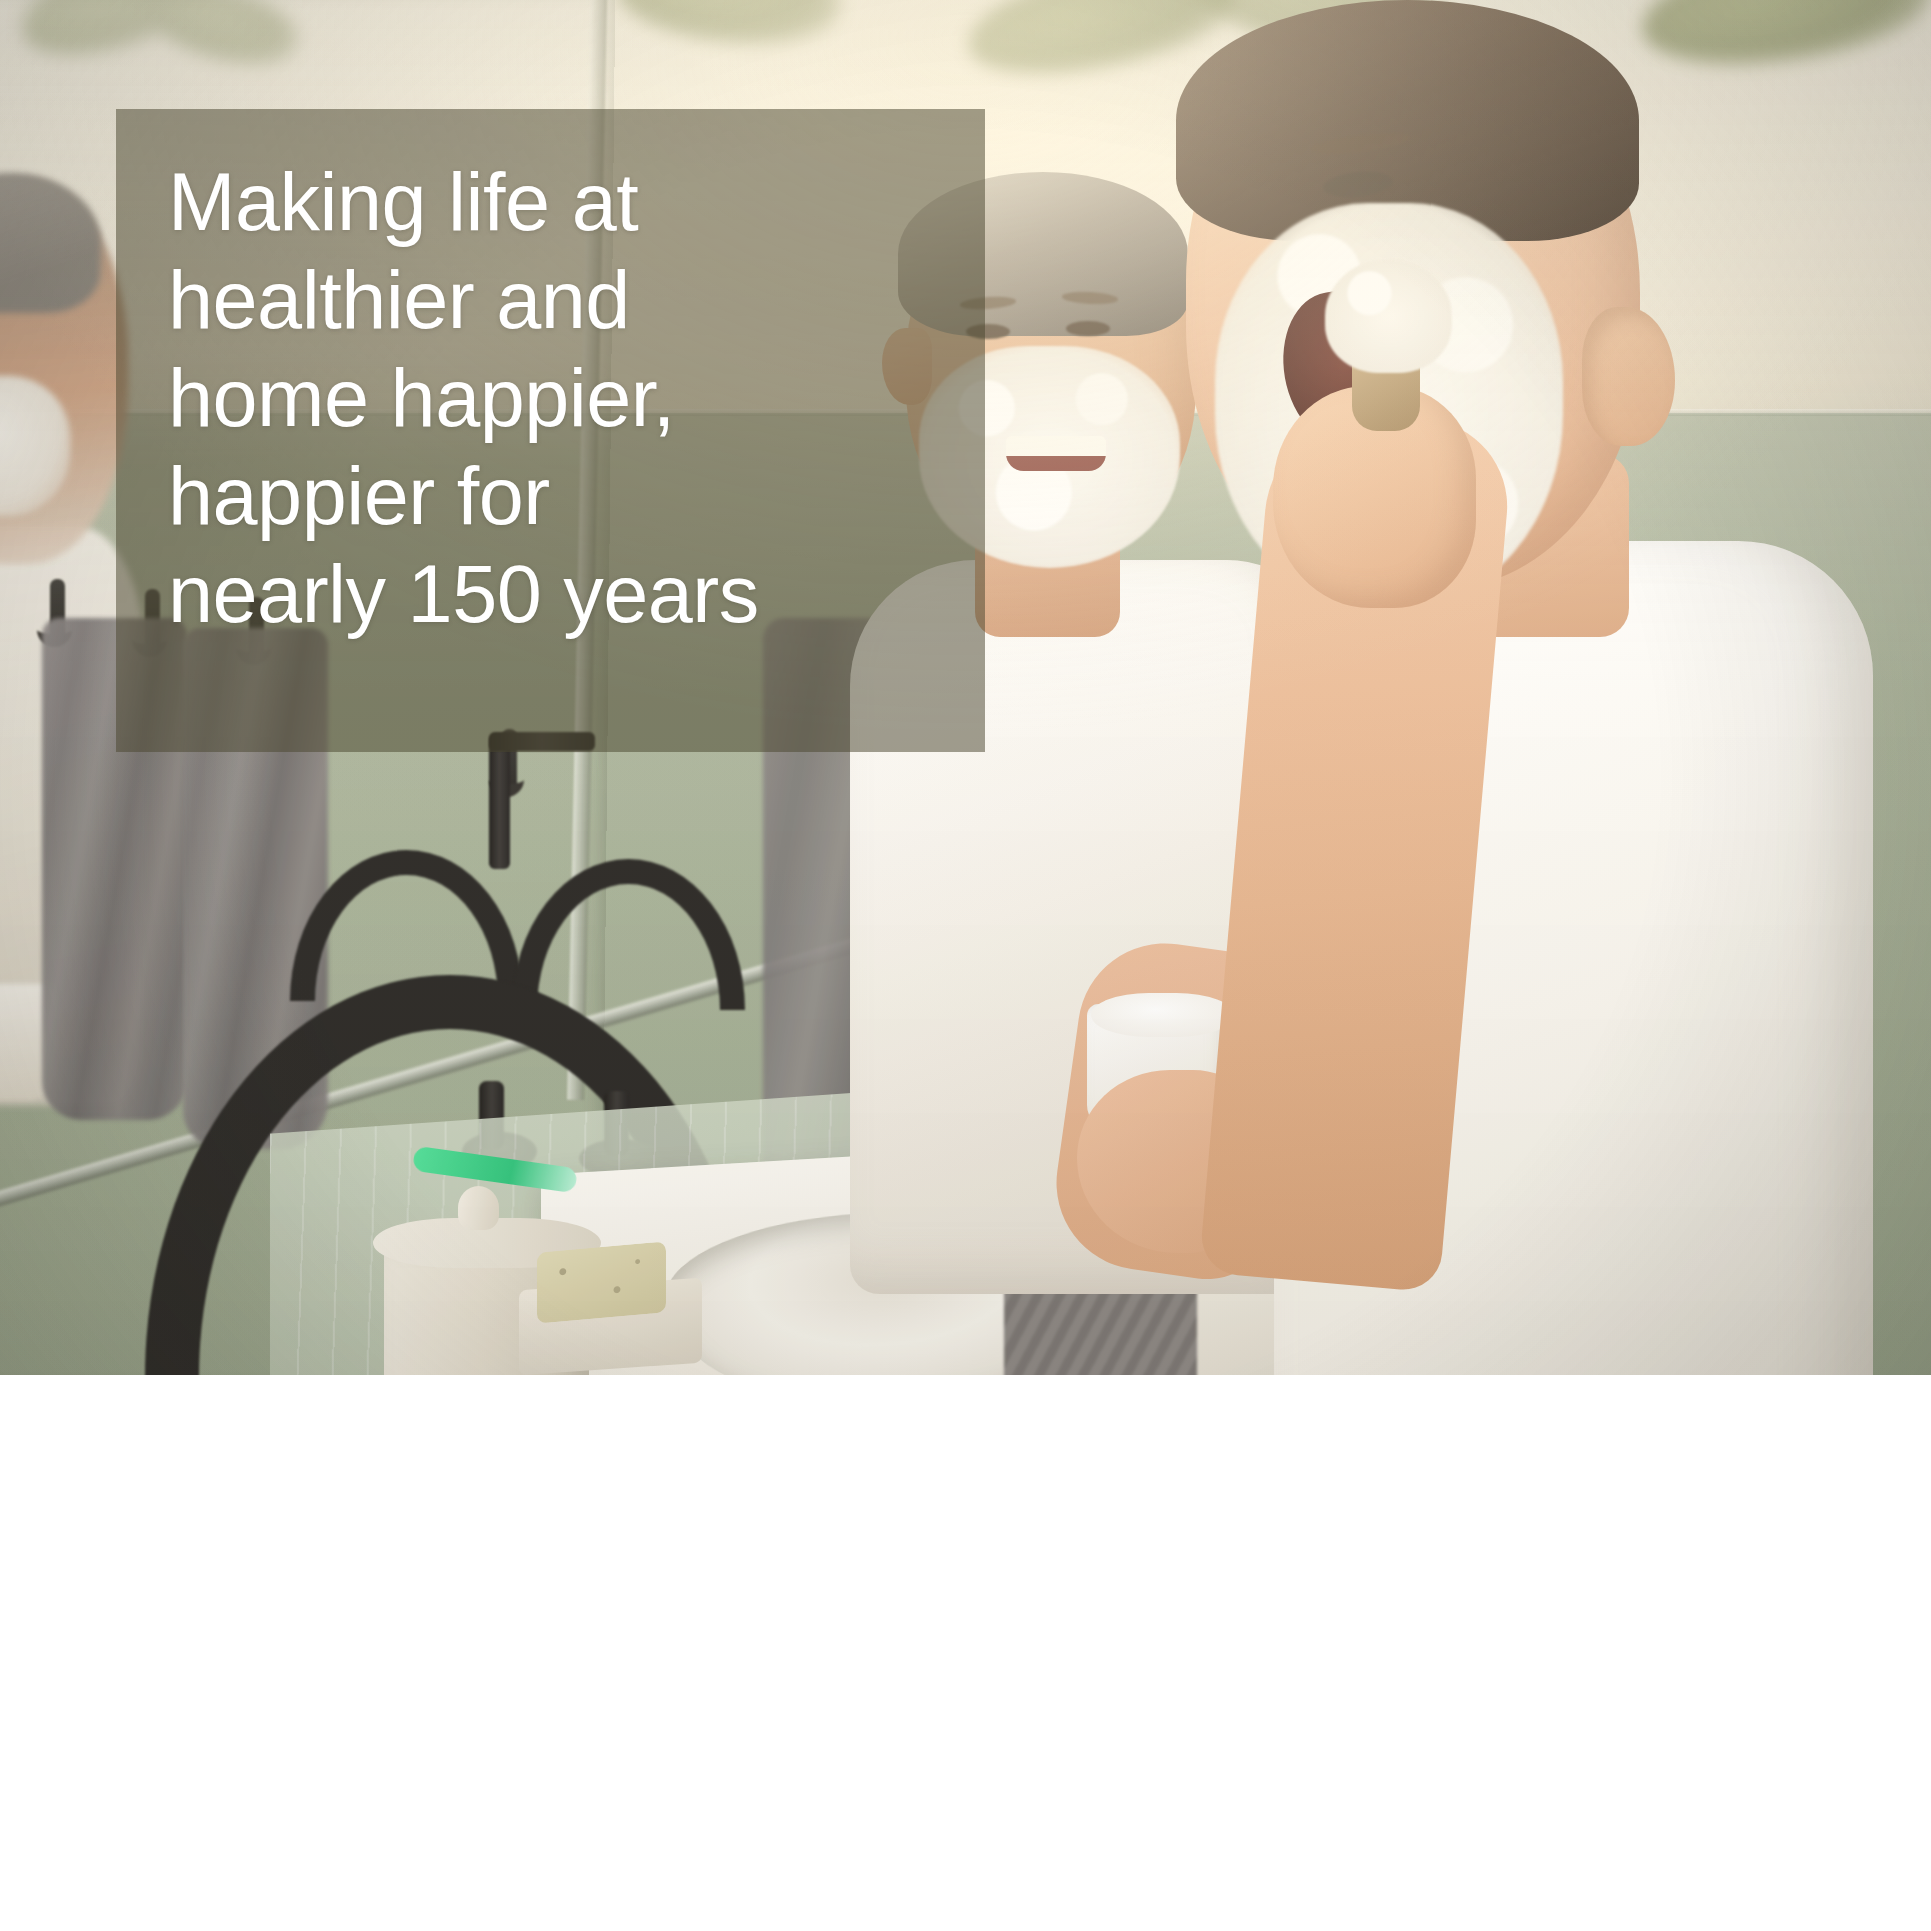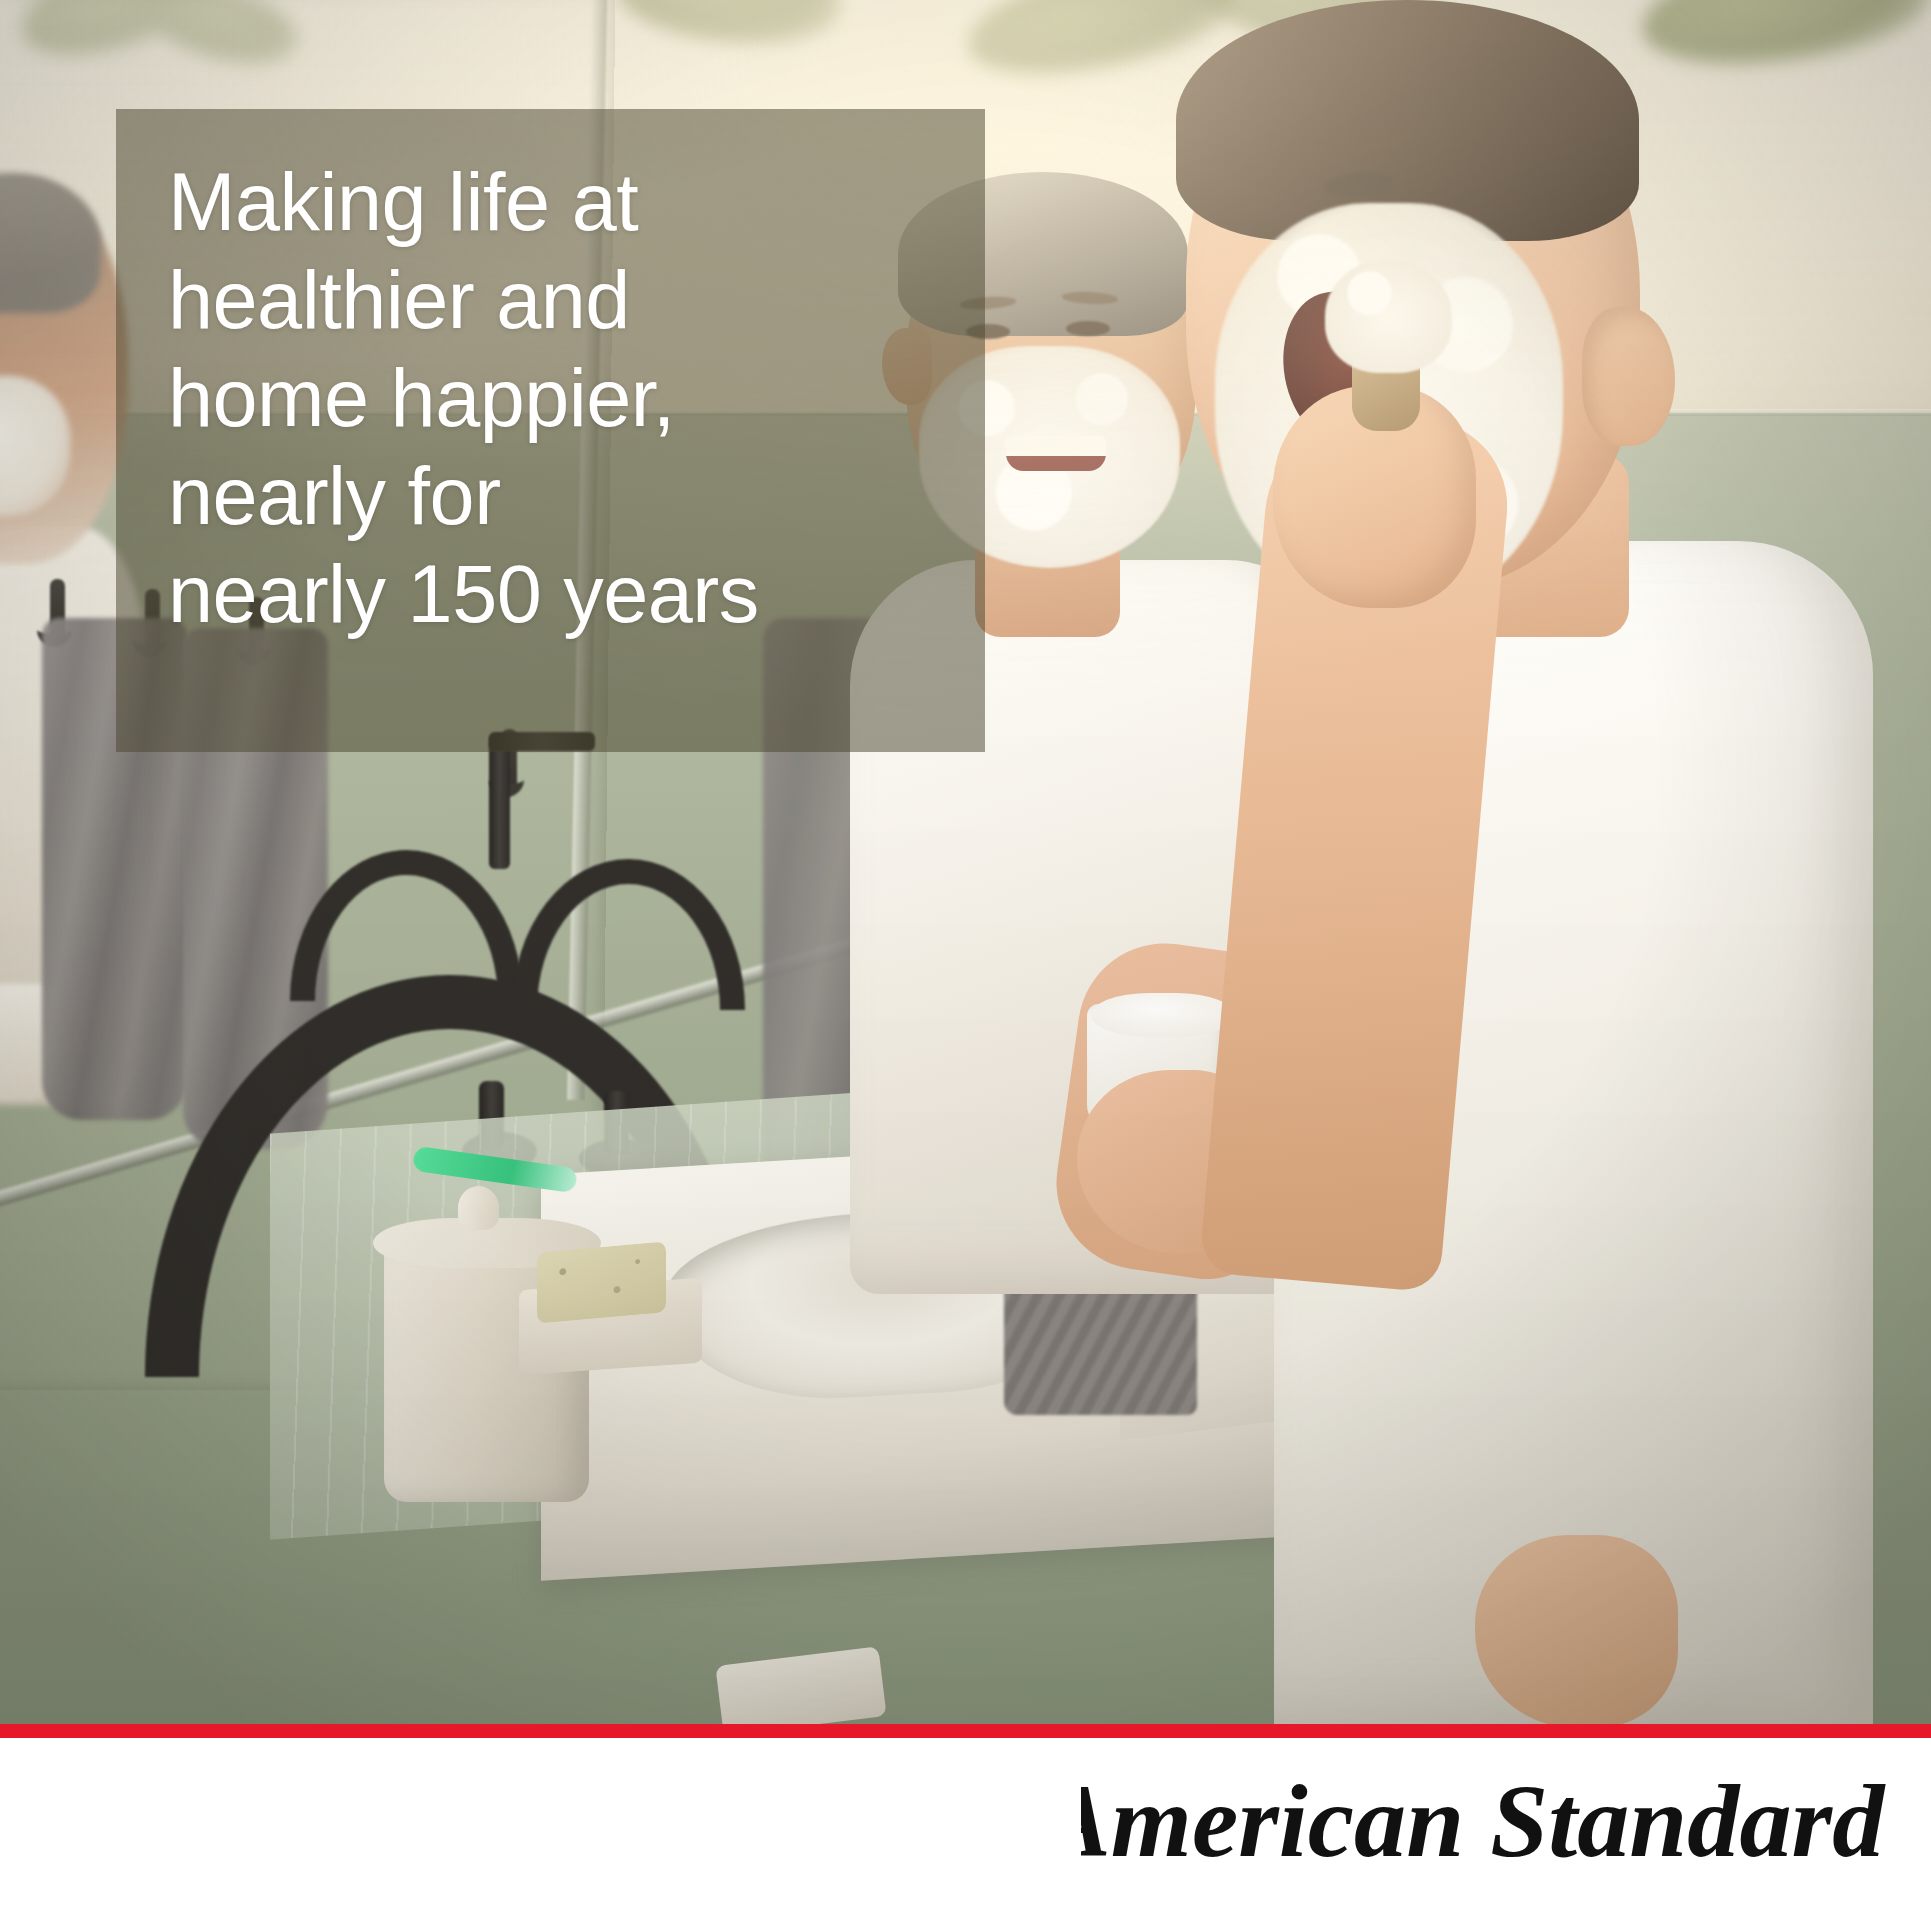--- a/index.html
+++ b/index.html
@@ -10,21 +10,21 @@
   body {
     width: 1931px;
     height: 1931px;
     overflow: hidden;
     font-family: "Liberation Sans", sans-serif;
   }
 
   #ad-root {
     position: relative;
     width: 1931px;
-    height: 1931px;
+    height: 1375px;
     overflow: hidden;
     background: #a16207;
   }
 
   
   .photo {
     position: absolute;
     left: 0; top: 0;
     width: 1931px;
     height: 1724px;
@@ -747,21 +747,21 @@
     </div>
 
     <div class="warm-wash"></div>
     <div class="vignette"></div>
 
     <div class="headline-box">
       <p class="headline">
         <span class="ln">Making life at</span>
         <span class="ln">healthier and</span>
         <span class="ln">home happier,</span>
-        <span class="ln">nearly for</span>
+        <span class="ln">happier for</span>
         <span class="ln">nearly 150 years</span>
       </p>
     </div>
 
   </div>
 
   <div class="red-rule"></div>
 
   <div class="footer">
     <div class="logo">

